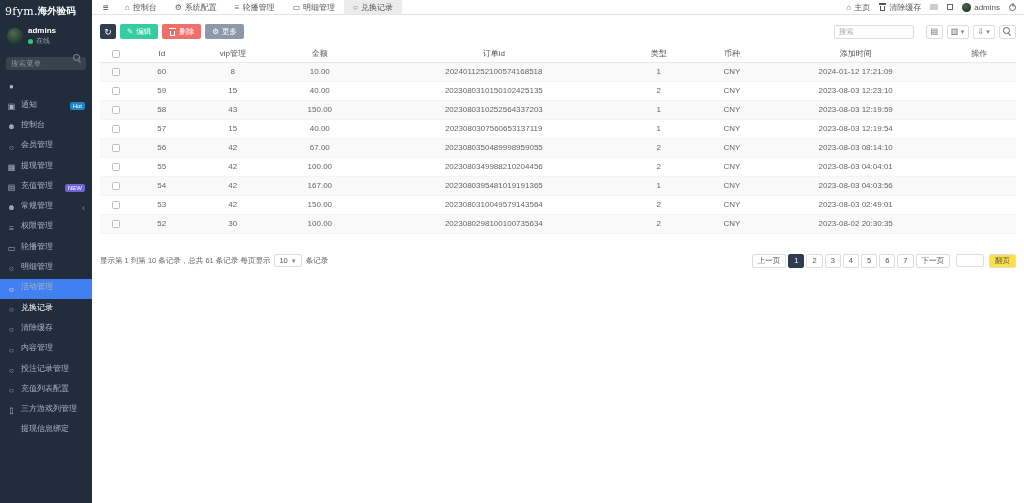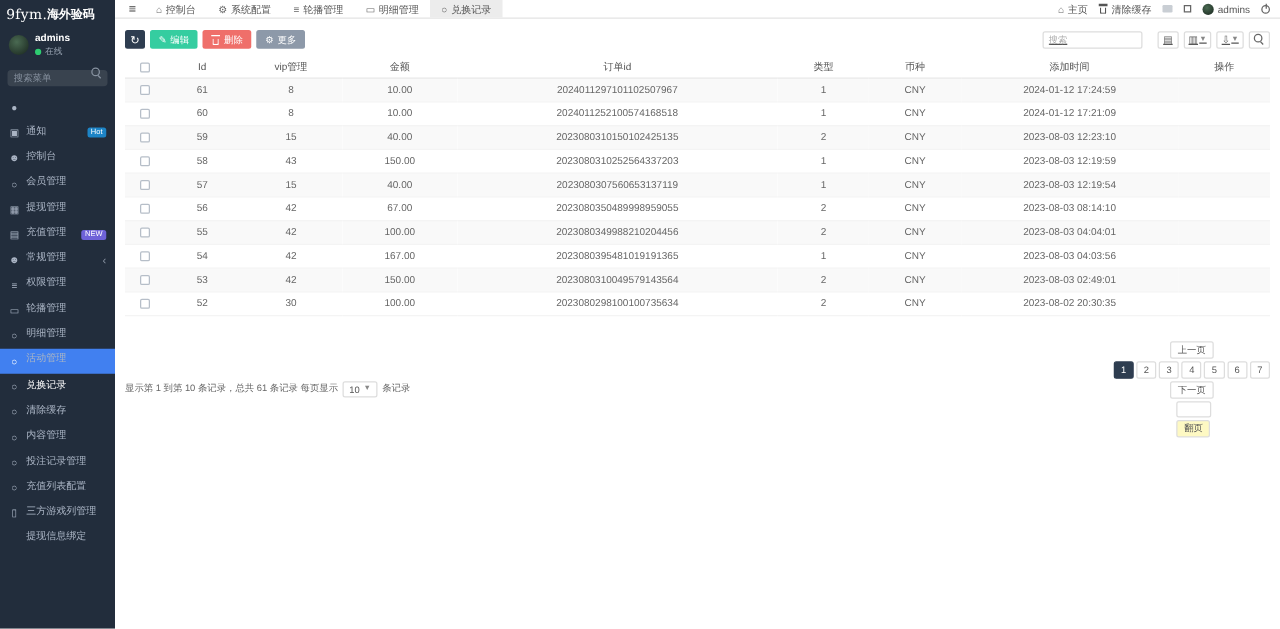--- a/index.html
+++ b/index.html
@@ -58,44 +58,44 @@
   .power::after { content:""; position:absolute; left:50%; top:-2px; width:1px; height:4px; background:#666; transform:translateX(-50%); }
 
   
   .content { flex:1; padding:9px 8px 0; display:flex; flex-direction:column; font-size:8px; }
   .toolbar { display:flex; align-items:center; }
   .btn { height:15px; border:none; border-radius:2px; color:#fff; font-size:7.5px; display:inline-flex; align-items:center; gap:3px; padding:0 7px; margin-right:4px; cursor:pointer; font-family:inherit; }
   .btn-refresh { background:var(--dark); width:16px; justify-content:center; padding:0; font-size:9px; }
   .btn-edit { background:var(--success); }
   .btn-delete { background:var(--danger); }
   .btn-more { background:var(--secondary); }
-  .toolbar-right { margin-left:auto; display:flex; align-items:center;text-decoration:underline; }
+  .toolbar-right { margin-left:auto; display:flex; align-items:center; }
   .search-input { width:80px; height:14px; border:1px solid #ddd; border-radius:2px; font-size:7.5px; padding:0 4px; color:#555; outline:none; margin-right:8px; font-family:inherit; }
   .search-input::placeholder { color:#aaa; }
   .tool-btn { height:14px; min-width:17px; border:1px solid #ddd; background:#fff; border-radius:2px; display:inline-flex; align-items:center; justify-content:center; gap:1px; font-size:8px; color:#666; margin-left:4px; cursor:pointer; padding:0 3px; font-family:inherit; }
   .caret { font-size:6px; color:#888; }
 
   .table-wrap { margin-top:7px; }
   table { width:100%; border-collapse:collapse; font-size:8px; color:#666; table-layout:fixed; }
   thead th { font-weight:normal; color:#555; height:16px; border-bottom:1px solid #e8e8e8; text-align:center; white-space:nowrap; overflow:hidden; }
   tbody td { height:19px; text-align:center; overflow:hidden; text-overflow:ellipsis; white-space:nowrap; }
   tbody tr:nth-child(odd) { background:#f9f9f9; }
   tbody tr { border-bottom:1px solid #f4f4f4; }
   .checkbox { display:inline-block; width:8px; height:8px; border:1px solid #b6bec8; border-radius:1.5px; background:#fff; vertical-align:middle; cursor:pointer; }
   col.c-check{width:3.5%} col.c-id{width:6.5%} col.c-uid{width:9%} col.c-amount{width:10%}
   col.c-order{width:28%} col.c-type{width:8%} col.c-cur{width:8%} col.c-time{width:19%} col.c-op{width:8%}
 
   .tfooter { display:flex; align-items:center; margin-top:20px; color:#666; font-size:7.5px; }
   .finfo { display:flex; align-items:center; white-space:nowrap; }
   .page-size-btn { border:1px solid #ddd; border-radius:2px; padding:1px 4px; margin:0 4px; display:inline-flex; align-items:center; gap:3px; color:#555; background:#fff; cursor:pointer; font-size:7.5px; font-family:inherit; }
-  .pagination { margin-left:auto; display:flex; align-items:center; gap:2px;flex-direction:column; }
+  .pagination { margin-left:auto; display:flex; align-items:center; gap:2px; }
   .page-btn { min-width:15px; height:14px; padding:0 5px; border:1px solid #ddd; border-radius:2px; background:#fff; color:#555; display:inline-flex; align-items:center; justify-content:center; font-size:7.5px; cursor:pointer; font-family:inherit; }
   .page-btn.active { background:var(--dark); border-color:var(--dark); color:#fff; }
   .jump-input { width:28px; height:13px; border:1px solid #ddd; border-radius:2px; margin-left:4px; outline:none; font-family:inherit; font-size:7.5px; padding:0 3px; }
-  .jump-btn { background:#fef9c3; color:#555; margin-left:3px; }
+  .jump-btn { background:#fde047; color:#555; margin-left:3px; }
 </style>
 </head>
 <body style="--accent: #4180f0; --dark: #2e3d50; --success: #35cda0; --danger: #ef6f6a; --secondary: #8d99a9; --sidebar-bg: #222d3c;">
 
 <div class="app">
 
   <aside class="sidebar">
     <div class="logo">
       <span class="logo-prefix">9fym.</span>
         <span class="logo-name">海外验码</span>
@@ -293,31 +293,20 @@
                 <th>订单id</th>
                 <th>类型</th>
                 <th>币种</th>
                 <th>添加时间</th>
                 <th>操作</th>
               </tr>
             </thead>
           <tbody>
               <tr>
                 <td><span class="checkbox"></span></td>
-                <td>61</td>
-                <td>8</td>
-                <td>10.00</td>
-                <td>2024011297101102507967</td>
-                <td>1</td>
-                <td>CNY</td>
-                <td>2024-01-12 17:24:59</td>
-                <td></td>
-              </tr>
-              <tr>
-                <td><span class="checkbox"></span></td>
                 <td>60</td>
                 <td>8</td>
                 <td>10.00</td>
                 <td>2024011252100574168518</td>
                 <td>1</td>
                 <td>CNY</td>
                 <td>2024-01-12 17:21:09</td>
                 <td></td>
               </tr>
               <tr>

